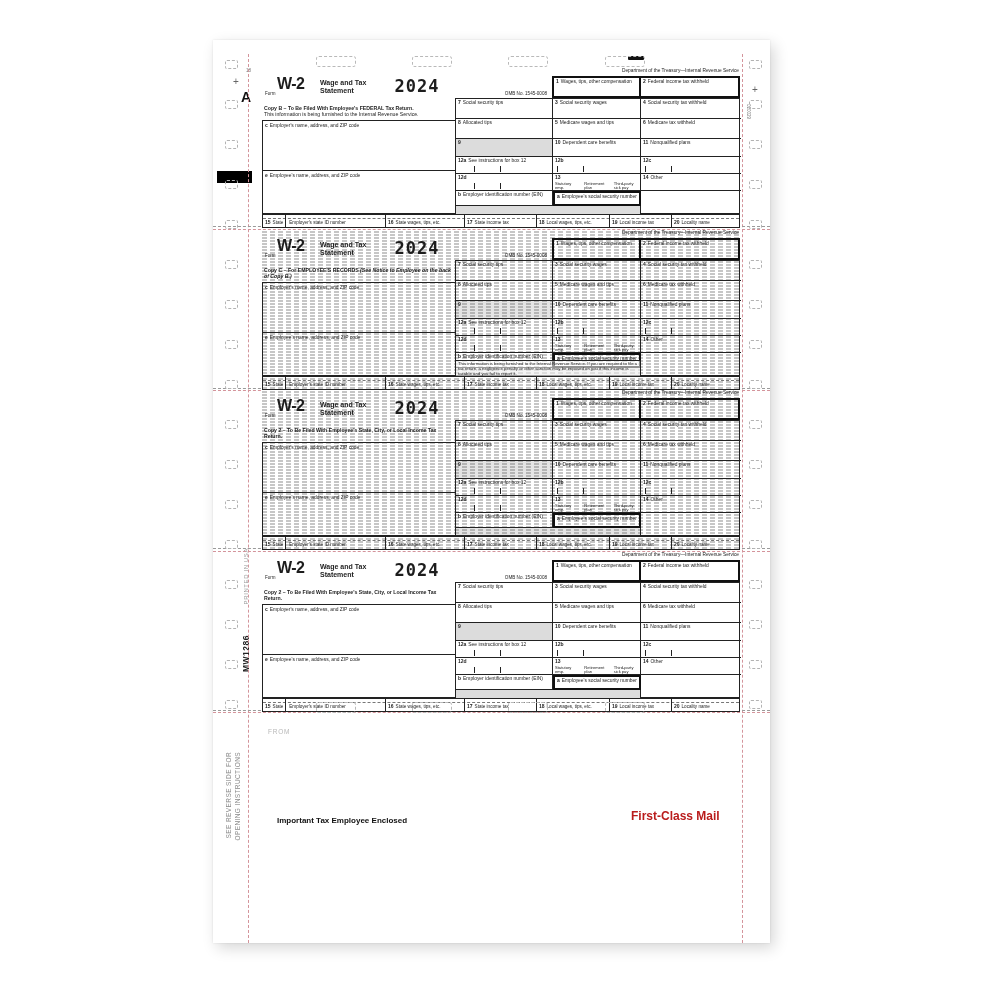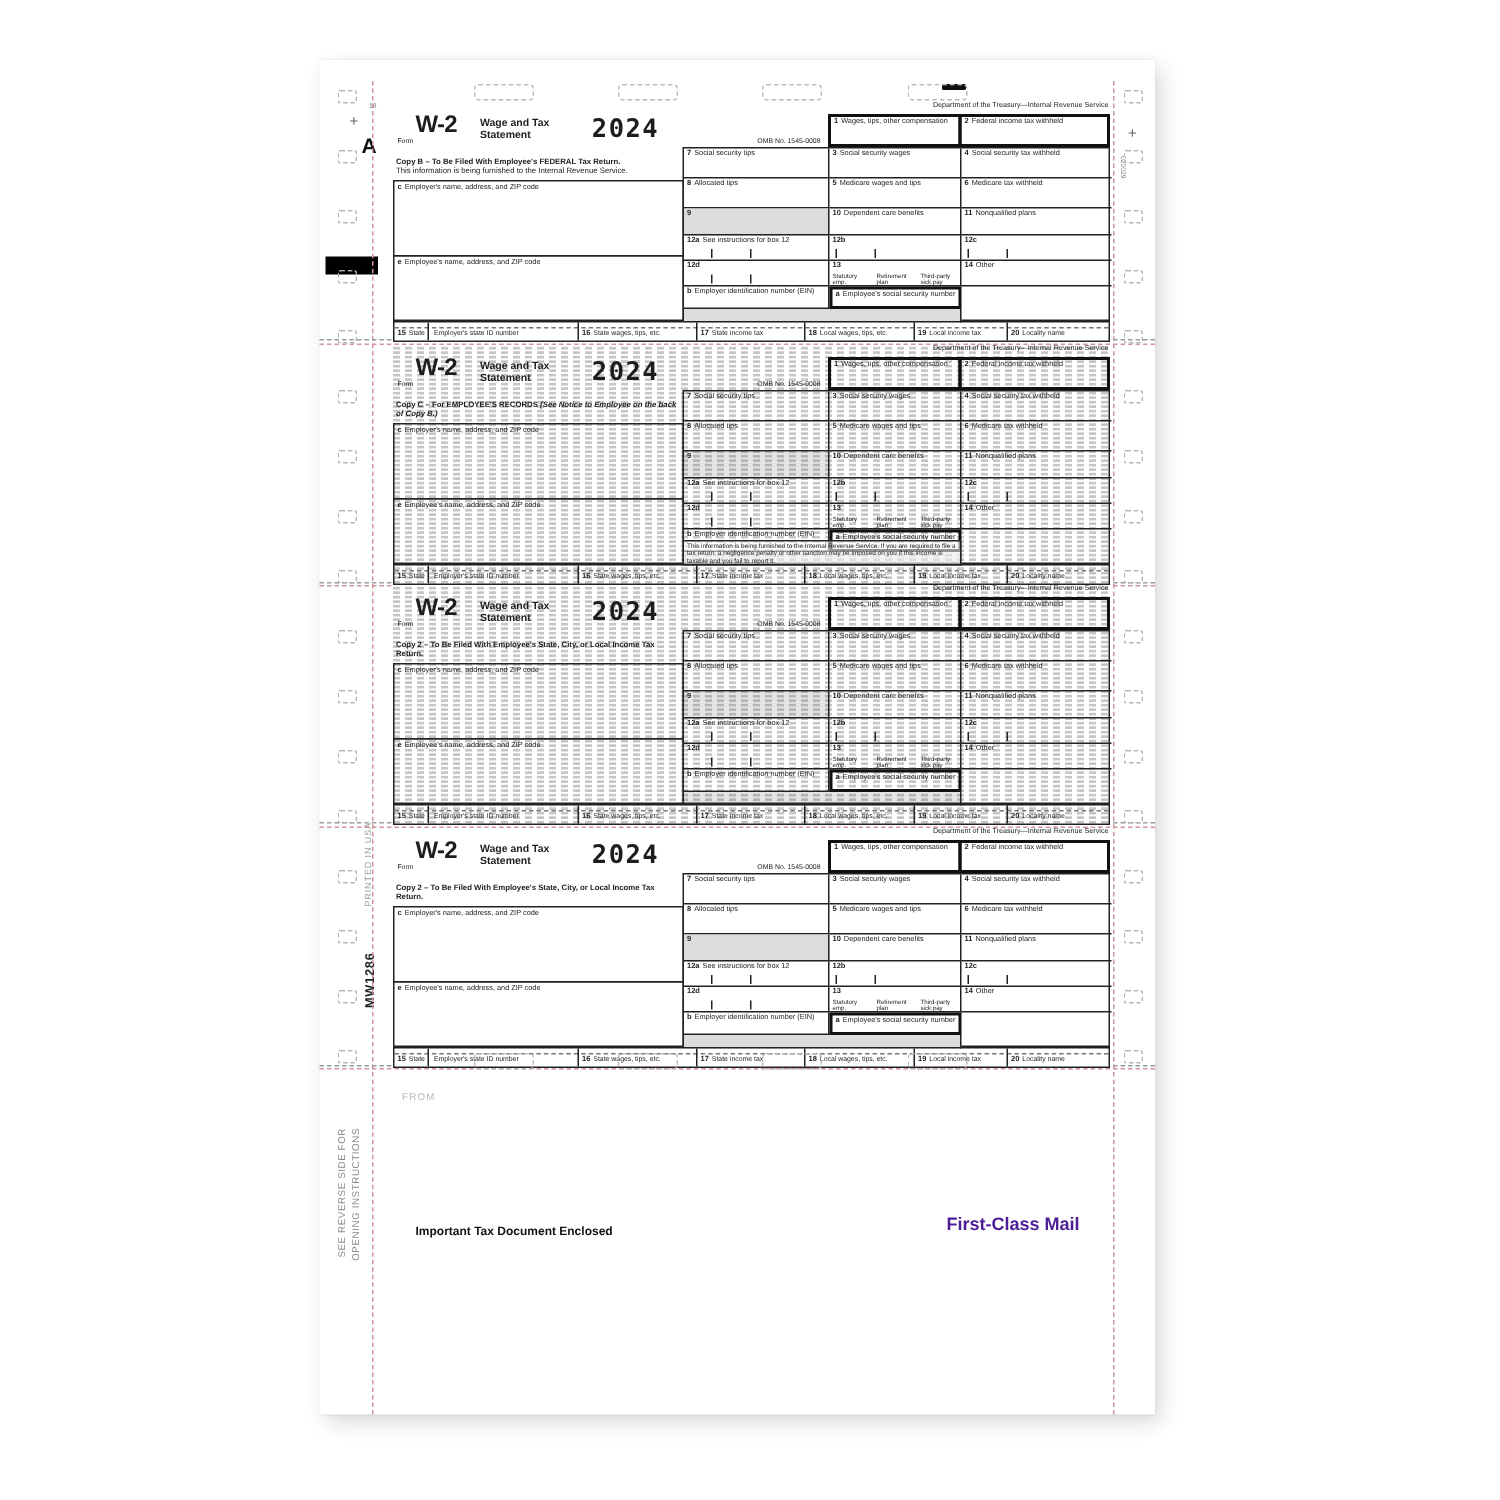--- a/index.html
+++ b/index.html
@@ -20,21 +20,21 @@
   .tinynum{position:absolute;left:33px;top:28px;font-size:4.5px;color:#777;}
   .cornerA{position:absolute;left:28px;top:49px;font-size:14px;font-weight:bold;color:#111;}
   .vtext{position:absolute;writing-mode:vertical-rl;transform:rotate(180deg);white-space:nowrap;}
   .printed{left:30px;top:508px;font-size:6px;color:#9a9a9a;letter-spacing:.6px;}
   .mwnum{left:28px;top:595px;font-size:8.5px;font-weight:bold;color:#222;letter-spacing:.5px;}
   .seerev{font-size:6.5px;color:#8a8a8a;letter-spacing:.4px;}
   .rcode{position:absolute;left:533px;top:64px;writing-mode:vertical-rl;font-size:4.5px;color:#777;}
   
   .from{position:absolute;left:55px;top:688px;font-size:6.5px;color:#b8b8b8;letter-spacing:.8px;}
   .impdoc{position:absolute;left:64px;top:776px;font-size:8px;font-weight:bold;color:#111;}
-  .fcm{position:absolute;left:418px;top:769px;font-size:12px;font-weight:bold;color:#4c1d95;}
+  .fcm{position:absolute;left:418px;top:769px;font-size:12px;font-weight:bold;color:#b91c1c;}
   
   .panel{position:absolute;left:49px;width:478px;height:160px;background:#fff;}
   .panel.hatched{background-color:#fff;
      background-image:linear-gradient(#ffffff 0 1px, rgba(255,255,255,0) 1px),
                       linear-gradient(90deg,#c6c6c6 0 5px, rgba(255,255,255,0) 5px);
      background-size:8px 3px;}
   .dept{position:absolute;right:1px;top:0;font-size:4.8px;color:#222;}
   .fw{position:absolute;left:3px;top:23px;font-size:4.5px;}
   .w2t{position:absolute;left:15px;top:7px;font-size:16px;font-weight:bold;letter-spacing:-.5px;}
   .wts{position:absolute;left:58px;top:11px;font-size:7px;font-weight:bold;line-height:1.08;white-space:pre-line;}
@@ -344,21 +344,21 @@
       <div class="scell" style="left:123px;width:79px;"><b class="bn">16</b><span>State wages, tips, etc.</span></div>
       <div class="scell" style="left:202px;width:72px;"><b class="bn">17</b><span>State income tax</span></div>
       <div class="scell" style="left:274px;width:73px;"><b class="bn">18</b><span>Local wages, tips, etc.</span></div>
       <div class="scell" style="left:347px;width:62px;"><b class="bn">19</b><span>Local income tax</span></div>
       <div class="scell" style="left:409px;width:69px;border-right:none;"><b class="bn">20</b><span>Locality name</span></div>
     </div>
   </div>
 </div>
 
     <div class="from">FROM</div>
-    <div class="impdoc">Important Tax Document Enclosed</div>
+    <div class="impdoc">Important Tax Employee Enclosed</div>
     <div class="fcm">First-Class Mail</div>
   <div class="hole" style="left: 12px; top: 20px;"></div>
       <div class="hole" style="left: 12px; top: 60px;"></div>
       <div class="hole" style="left: 12px; top: 100px;"></div>
       <div class="hole" style="left: 12px; top: 140px;"></div>
       <div class="hole" style="left: 12px; top: 180px;"></div>
       <div class="hole" style="left: 12px; top: 220px;"></div>
       <div class="hole" style="left: 12px; top: 260px;"></div>
       <div class="hole" style="left: 12px; top: 300px;"></div>
       <div class="hole" style="left: 12px; top: 340px;"></div>

